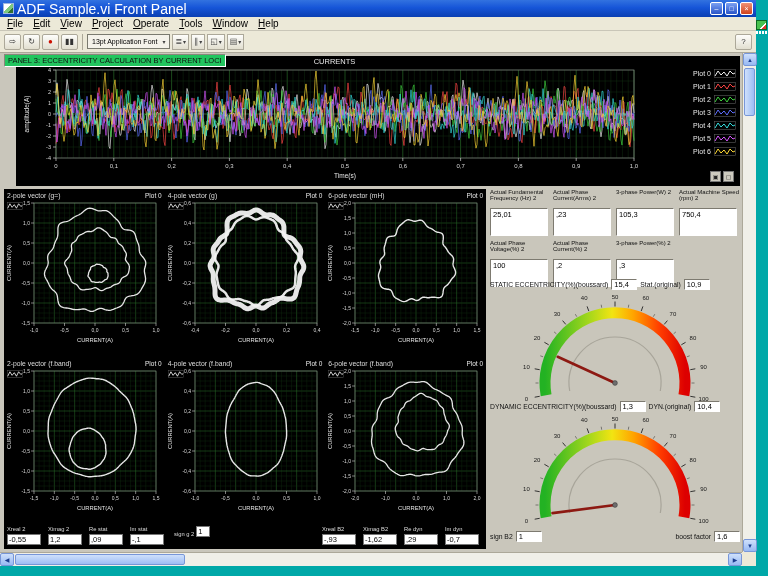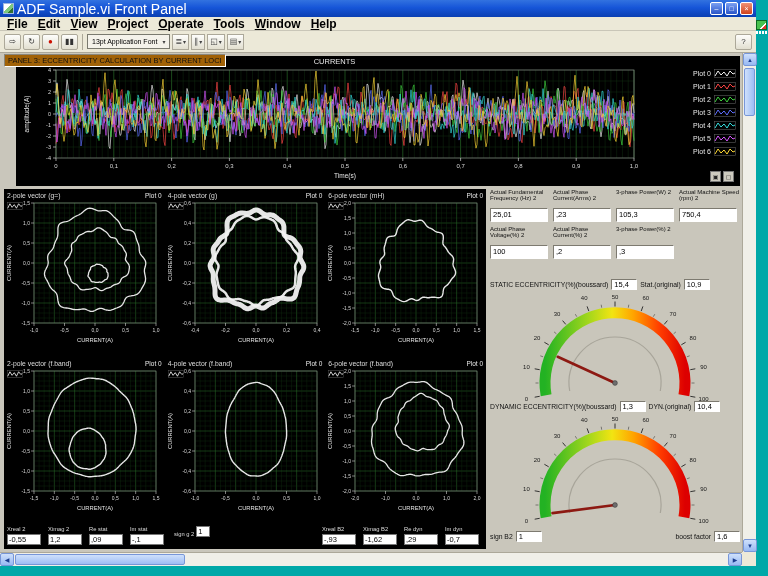--- a/index.html
+++ b/index.html
@@ -7,33 +7,33 @@
 body{font-family:"Liberation Sans",sans-serif;background:#00a8a8;}
 .screen{position:relative;width:768px;height:576px;background:#00a8a8;overflow:hidden;}
 .window{position:absolute;left:0;top:0;width:756px;height:566px;background:#ece9d8;}
 .titlebar{position:absolute;left:0;top:0;right:0;height:17px;background:linear-gradient(180deg,#3272e0 0%,#1655d8 45%,#0a3fb2 100%);display:flex;align-items:center;padding:0 3px;gap:3px;}
 .vi-icon{width:11px;height:11px;background:linear-gradient(135deg,#ffffff 0 40%,#7ec97e 40% 70%,#2f6f2f 70%);border:1px solid #9db6e0;flex:none;}
 .title{color:#fff;font-size:14px;font-weight:normal;flex:1;white-space:nowrap;overflow:hidden;}
 .winbtns{display:flex;gap:2px;}
 .wbtn{width:13px;height:13px;border-radius:2px;border:1px solid #fff;display:flex;align-items:center;justify-content:center;font-size:7px;color:#fff;background:linear-gradient(#7ba0f2,#2a55c8);}
 .wbtn.close{background:linear-gradient(#ef9276,#d0431c);}
 .menubar{position:absolute;top:17px;left:0;right:0;height:14px;background:#ece9d8;border-bottom:1px solid #c9c6b8;display:flex;align-items:center;padding-left:2px;}
-.menu-item{font-size:12px;padding:9px 5px;color:#000;font-weight:bold;}
+.menu-item{font-size:10px;padding:9px 5px;color:#000;}
 .menu-item .u{text-decoration:underline;}
 .toolbar{position:absolute;top:31px;left:0;right:0;height:22px;background:#ece9d8;border-bottom:1px solid #aca899;display:flex;align-items:center;gap:2px;padding:0 4px;}
 .tbtn{width:17px;height:16px;border:1px solid #aca899;border-radius:2px;background:linear-gradient(#fdfdfb,#e2dfd0);display:flex;align-items:center;justify-content:center;font-size:8px;color:#333;flex:none;}
 .tbtn.red{color:#cc1100;}
 .tsep{width:1px;height:16px;background:#aca899;margin:0 2px;flex:none;}
 .tspacer{flex:1;}
 .font-box{height:15px;border:1px solid #7a7a6f;background:#f4f2ea;display:flex;align-items:center;font-size:7px;padding:0 4px;gap:5px;flex:none;}
 .tool-dd{height:16px;border:1px solid #aca899;background:linear-gradient(#fdfdfb,#e2dfd0);display:flex;align-items:center;font-size:8px;padding:0 2px;gap:1px;flex:none;}
 .dd-glyph{font-size:8px;color:#444;}
 .dd-arrow{font-size:6px;color:#444;}
 .content{position:absolute;top:53px;left:0;width:742px;height:499px;background:#c9c6bb;overflow:hidden;}
-.panel-label{position:absolute;left:4px;top:1px;z-index:5;background:#a16207;border:1px solid;border-color:#8a877c #ffffff #ffffff #8a877c;font-size:7.5px;padding:1px 3px;color:#111;}
+.panel-label{position:absolute;left:4px;top:1px;z-index:5;background:#22c55e;border:1px solid;border-color:#8a877c #ffffff #ffffff #8a877c;font-size:7.5px;padding:1px 3px;color:#111;}
 .chart-panel{position:absolute;left:16px;top:3px;width:724px;height:130px;background:#000;}
 .chart-title{position:absolute;left:0;right:87px;top:1px;text-align:center;color:#e8e8e8;font-size:7.5px;}
 #main-chart{position:absolute;left:4px;top:10px;}
 .legend{position:absolute;right:4px;top:11px;width:88px;display:flex;flex-direction:column;gap:1px;}
 .lrow{display:flex;align-items:center;justify-content:flex-end;gap:3px;height:12px;}
 .ltext{color:#e8e8e8;font-size:7px;}
 .licon{display:block;}
 .scale-btns{position:absolute;right:6px;bottom:4px;display:flex;gap:2px;}
 .sbtn{width:11px;height:11px;background:#cdcabf;border:1px solid #777;font-size:6px;display:flex;align-items:center;justify-content:center;color:#222;}
 .left-black{position:absolute;left:4px;top:136px;width:482px;height:360px;background:#000;}
@@ -50,21 +50,21 @@
 .bcol{display:flex;flex-direction:column;align-items:flex-start;width:36px;}
 .blabel{color:#ddd;font-size:5.8px;height:8px;white-space:nowrap;}
 .bbox{background:#fff;border:1px solid #777;font-size:7.5px;color:#000;width:34px;height:11px;line-height:10px;padding-left:1px;}
 .bsign{display:flex;align-items:flex-end;gap:2px;margin-left:8px;}
 .bsign .blabel{height:auto;}
 .bsign .bbox{width:14px;}
 .rcol{position:absolute;left:490px;top:136px;width:252px;height:363px;}
 .ind-grid{position:absolute;left:0;top:0;width:252px;display:grid;grid-template-columns:repeat(4,61px);gap:4px 2px;}
 .ind-cell{display:flex;flex-direction:column;}
 .ind-label{font-size:6px;color:#111;height:19px;line-height:1.06;overflow:hidden;}
-.ind-box{background:#fff;border:1px solid;border-color:#7d7a70 #fff #fff #7d7a70;height:14px;line-height:11px;font-size:7.5px;padding-left:2px;color:#000;width:58px;}
+.ind-box{background:#fff;border:1px solid;border-color:#7d7a70 #fff #fff #7d7a70;height:28px;line-height:11px;font-size:7.5px;padding-left:2px;color:#000;width:58px;}
 .ecc-row{position:absolute;left:0;width:252px;display:flex;align-items:center;gap:3px;}
 .ecc-label{font-size:6.8px;color:#111;white-space:nowrap;}
 .ecc-box{background:#fff;border:1px solid;border-color:#7d7a70 #fff #fff #7d7a70;min-width:26px;height:11px;line-height:10px;font-size:7.5px;padding:0 2px;color:#000;}
 #static-row{top:90px;}
 #dynamic-row{top:212px;}
 .gauge{position:absolute;left:3px;}
 #gauge-0{top:102px;}
 #gauge-1{top:224px;}
 .boost-row{position:absolute;left:0;top:342px;width:250px;display:flex;align-items:center;gap:3px;}
 .spacer{flex:1;}

